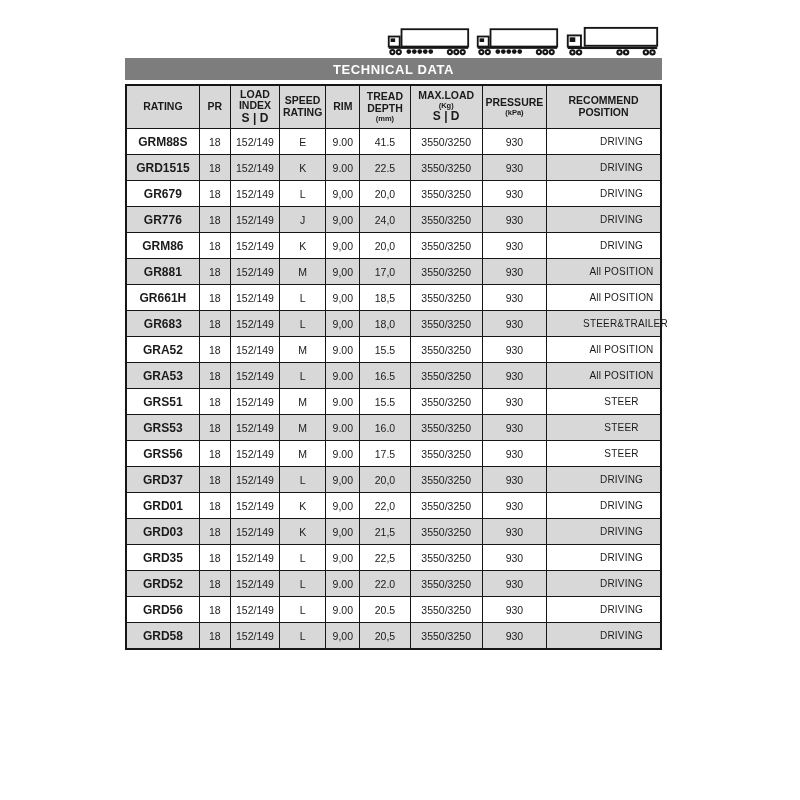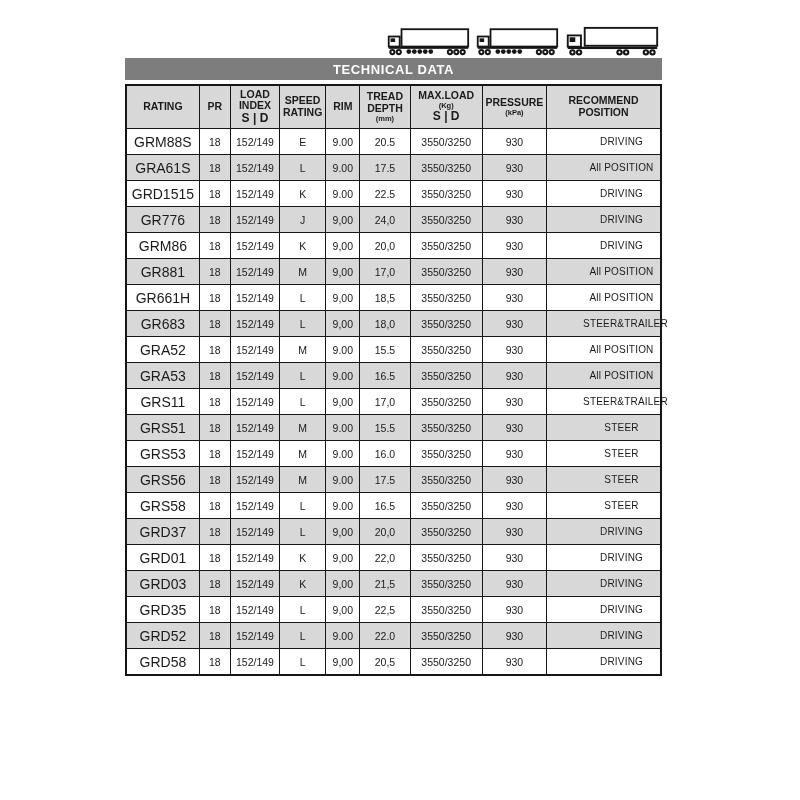--- a/index.html
+++ b/index.html
@@ -24,21 +24,21 @@
              border:2px solid #161616;}
   .tech th,.tech td{border:1.6px solid #161616;text-align:center;
              vertical-align:middle;padding:0;}
   .tech thead th{background:#d8d8d8;height:42px;font-size:10.5px;
              font-weight:bold;line-height:1.12;white-space:pre-line;}
   .h-label{display:block;white-space:pre-line;}
   .h-sub{display:block;font-size:7.5px;font-weight:bold;line-height:1.1;}
   .h-sub.sd{font-size:12px;}
   .tech tbody td{height:25px;font-size:10.5px;background:#fff;}
   .tech tbody tr:nth-child(even) td{background:#d8d8d8;}
-  .tech tbody td.c0{font-weight:normal;font-size:14px;}
+  .tech tbody td.c0{font-weight:bold;font-size:12px;}
   .tech tbody td.c8{font-size:10px;letter-spacing:.2px;padding-left:36px;}
 </style>
 </head>
 <body>
 
 <div class="page">
 
   <div class="trucks">
     <svg width="84" height="32" viewBox="0 0 92 34">
       <rect x="17" y="3" width="73" height="19" fill="#fff" stroke="#161616" stroke-width="2"></rect>
@@ -135,230 +135,219 @@
 POSITION</span></th>
         </tr>
     </thead>
     <tbody id="table-body">
         <tr>
           <td class="c0">GRM88S</td>
           <td class="c1">18</td>
           <td class="c2">152/149</td>
           <td class="c3">E</td>
           <td class="c4">9.00</td>
+          <td class="c5">41.5</td>
+          <td class="c6">3550/3250</td>
+          <td class="c7">930</td>
+          <td class="c8">DRIVING</td>
+        </tr>
+        <tr>
+          <td class="c0">GRD1515</td>
+          <td class="c1">18</td>
+          <td class="c2">152/149</td>
+          <td class="c3">K</td>
+          <td class="c4">9.00</td>
+          <td class="c5">22.5</td>
+          <td class="c6">3550/3250</td>
+          <td class="c7">930</td>
+          <td class="c8">DRIVING</td>
+        </tr>
+        <tr>
+          <td class="c0">GR679</td>
+          <td class="c1">18</td>
+          <td class="c2">152/149</td>
+          <td class="c3">L</td>
+          <td class="c4">9,00</td>
+          <td class="c5">20,0</td>
+          <td class="c6">3550/3250</td>
+          <td class="c7">930</td>
+          <td class="c8">DRIVING</td>
+        </tr>
+        <tr>
+          <td class="c0">GR776</td>
+          <td class="c1">18</td>
+          <td class="c2">152/149</td>
+          <td class="c3">J</td>
+          <td class="c4">9,00</td>
+          <td class="c5">24,0</td>
+          <td class="c6">3550/3250</td>
+          <td class="c7">930</td>
+          <td class="c8">DRIVING</td>
+        </tr>
+        <tr>
+          <td class="c0">GRM86</td>
+          <td class="c1">18</td>
+          <td class="c2">152/149</td>
+          <td class="c3">K</td>
+          <td class="c4">9,00</td>
+          <td class="c5">20,0</td>
+          <td class="c6">3550/3250</td>
+          <td class="c7">930</td>
+          <td class="c8">DRIVING</td>
+        </tr>
+        <tr>
+          <td class="c0">GR881</td>
+          <td class="c1">18</td>
+          <td class="c2">152/149</td>
+          <td class="c3">M</td>
+          <td class="c4">9,00</td>
+          <td class="c5">17,0</td>
+          <td class="c6">3550/3250</td>
+          <td class="c7">930</td>
+          <td class="c8">All POSITION</td>
+        </tr>
+        <tr>
+          <td class="c0">GR661H</td>
+          <td class="c1">18</td>
+          <td class="c2">152/149</td>
+          <td class="c3">L</td>
+          <td class="c4">9,00</td>
+          <td class="c5">18,5</td>
+          <td class="c6">3550/3250</td>
+          <td class="c7">930</td>
+          <td class="c8">All POSITION</td>
+        </tr>
+        <tr>
+          <td class="c0">GR683</td>
+          <td class="c1">18</td>
+          <td class="c2">152/149</td>
+          <td class="c3">L</td>
+          <td class="c4">9,00</td>
+          <td class="c5">18,0</td>
+          <td class="c6">3550/3250</td>
+          <td class="c7">930</td>
+          <td class="c8">STEER&amp;TRAILER</td>
+        </tr>
+        <tr>
+          <td class="c0">GRA52</td>
+          <td class="c1">18</td>
+          <td class="c2">152/149</td>
+          <td class="c3">M</td>
+          <td class="c4">9.00</td>
+          <td class="c5">15.5</td>
+          <td class="c6">3550/3250</td>
+          <td class="c7">930</td>
+          <td class="c8">All POSITION</td>
+        </tr>
+        <tr>
+          <td class="c0">GRA53</td>
+          <td class="c1">18</td>
+          <td class="c2">152/149</td>
+          <td class="c3">L</td>
+          <td class="c4">9.00</td>
+          <td class="c5">16.5</td>
+          <td class="c6">3550/3250</td>
+          <td class="c7">930</td>
+          <td class="c8">All POSITION</td>
+        </tr>
+        <tr>
+          <td class="c0">GRS51</td>
+          <td class="c1">18</td>
+          <td class="c2">152/149</td>
+          <td class="c3">M</td>
+          <td class="c4">9.00</td>
+          <td class="c5">15.5</td>
+          <td class="c6">3550/3250</td>
+          <td class="c7">930</td>
+          <td class="c8">STEER</td>
+        </tr>
+        <tr>
+          <td class="c0">GRS53</td>
+          <td class="c1">18</td>
+          <td class="c2">152/149</td>
+          <td class="c3">M</td>
+          <td class="c4">9.00</td>
+          <td class="c5">16.0</td>
+          <td class="c6">3550/3250</td>
+          <td class="c7">930</td>
+          <td class="c8">STEER</td>
+        </tr>
+        <tr>
+          <td class="c0">GRS56</td>
+          <td class="c1">18</td>
+          <td class="c2">152/149</td>
+          <td class="c3">M</td>
+          <td class="c4">9.00</td>
+          <td class="c5">17.5</td>
+          <td class="c6">3550/3250</td>
+          <td class="c7">930</td>
+          <td class="c8">STEER</td>
+        </tr>
+        <tr>
+          <td class="c0">GRD37</td>
+          <td class="c1">18</td>
+          <td class="c2">152/149</td>
+          <td class="c3">L</td>
+          <td class="c4">9,00</td>
+          <td class="c5">20,0</td>
+          <td class="c6">3550/3250</td>
+          <td class="c7">930</td>
+          <td class="c8">DRIVING</td>
+        </tr>
+        <tr>
+          <td class="c0">GRD01</td>
+          <td class="c1">18</td>
+          <td class="c2">152/149</td>
+          <td class="c3">K</td>
+          <td class="c4">9,00</td>
+          <td class="c5">22,0</td>
+          <td class="c6">3550/3250</td>
+          <td class="c7">930</td>
+          <td class="c8">DRIVING</td>
+        </tr>
+        <tr>
+          <td class="c0">GRD03</td>
+          <td class="c1">18</td>
+          <td class="c2">152/149</td>
+          <td class="c3">K</td>
+          <td class="c4">9,00</td>
+          <td class="c5">21,5</td>
+          <td class="c6">3550/3250</td>
+          <td class="c7">930</td>
+          <td class="c8">DRIVING</td>
+        </tr>
+        <tr>
+          <td class="c0">GRD35</td>
+          <td class="c1">18</td>
+          <td class="c2">152/149</td>
+          <td class="c3">L</td>
+          <td class="c4">9,00</td>
+          <td class="c5">22,5</td>
+          <td class="c6">3550/3250</td>
+          <td class="c7">930</td>
+          <td class="c8">DRIVING</td>
+        </tr>
+        <tr>
+          <td class="c0">GRD52</td>
+          <td class="c1">18</td>
+          <td class="c2">152/149</td>
+          <td class="c3">L</td>
+          <td class="c4">9.00</td>
+          <td class="c5">22.0</td>
+          <td class="c6">3550/3250</td>
+          <td class="c7">930</td>
+          <td class="c8">DRIVING</td>
+        </tr>
+        <tr>
+          <td class="c0">GRD56</td>
+          <td class="c1">18</td>
+          <td class="c2">152/149</td>
+          <td class="c3">L</td>
+          <td class="c4">9.00</td>
           <td class="c5">20.5</td>
-          <td class="c6">3550/3250</td>
-          <td class="c7">930</td>
-          <td class="c8">DRIVING</td>
-        </tr>
-        <tr>
-          <td class="c0">GRA61S</td>
-          <td class="c1">18</td>
-          <td class="c2">152/149</td>
-          <td class="c3">L</td>
-          <td class="c4">9.00</td>
-          <td class="c5">17.5</td>
-          <td class="c6">3550/3250</td>
-          <td class="c7">930</td>
-          <td class="c8">All POSITION</td>
-        </tr>
-        <tr>
-          <td class="c0">GRD1515</td>
-          <td class="c1">18</td>
-          <td class="c2">152/149</td>
-          <td class="c3">K</td>
-          <td class="c4">9.00</td>
-          <td class="c5">22.5</td>
-          <td class="c6">3550/3250</td>
-          <td class="c7">930</td>
-          <td class="c8">DRIVING</td>
-        </tr>
-        <tr>
-          <td class="c0">GR776</td>
-          <td class="c1">18</td>
-          <td class="c2">152/149</td>
-          <td class="c3">J</td>
-          <td class="c4">9,00</td>
-          <td class="c5">24,0</td>
-          <td class="c6">3550/3250</td>
-          <td class="c7">930</td>
-          <td class="c8">DRIVING</td>
-        </tr>
-        <tr>
-          <td class="c0">GRM86</td>
-          <td class="c1">18</td>
-          <td class="c2">152/149</td>
-          <td class="c3">K</td>
-          <td class="c4">9,00</td>
-          <td class="c5">20,0</td>
-          <td class="c6">3550/3250</td>
-          <td class="c7">930</td>
-          <td class="c8">DRIVING</td>
-        </tr>
-        <tr>
-          <td class="c0">GR881</td>
-          <td class="c1">18</td>
-          <td class="c2">152/149</td>
-          <td class="c3">M</td>
-          <td class="c4">9,00</td>
-          <td class="c5">17,0</td>
-          <td class="c6">3550/3250</td>
-          <td class="c7">930</td>
-          <td class="c8">All POSITION</td>
-        </tr>
-        <tr>
-          <td class="c0">GR661H</td>
-          <td class="c1">18</td>
-          <td class="c2">152/149</td>
-          <td class="c3">L</td>
-          <td class="c4">9,00</td>
-          <td class="c5">18,5</td>
-          <td class="c6">3550/3250</td>
-          <td class="c7">930</td>
-          <td class="c8">All POSITION</td>
-        </tr>
-        <tr>
-          <td class="c0">GR683</td>
-          <td class="c1">18</td>
-          <td class="c2">152/149</td>
-          <td class="c3">L</td>
-          <td class="c4">9,00</td>
-          <td class="c5">18,0</td>
-          <td class="c6">3550/3250</td>
-          <td class="c7">930</td>
-          <td class="c8">STEER&amp;TRAILER</td>
-        </tr>
-        <tr>
-          <td class="c0">GRA52</td>
-          <td class="c1">18</td>
-          <td class="c2">152/149</td>
-          <td class="c3">M</td>
-          <td class="c4">9.00</td>
-          <td class="c5">15.5</td>
-          <td class="c6">3550/3250</td>
-          <td class="c7">930</td>
-          <td class="c8">All POSITION</td>
-        </tr>
-        <tr>
-          <td class="c0">GRA53</td>
-          <td class="c1">18</td>
-          <td class="c2">152/149</td>
-          <td class="c3">L</td>
-          <td class="c4">9.00</td>
-          <td class="c5">16.5</td>
-          <td class="c6">3550/3250</td>
-          <td class="c7">930</td>
-          <td class="c8">All POSITION</td>
-        </tr>
-        <tr>
-          <td class="c0">GRS11</td>
-          <td class="c1">18</td>
-          <td class="c2">152/149</td>
-          <td class="c3">L</td>
-          <td class="c4">9,00</td>
-          <td class="c5">17,0</td>
-          <td class="c6">3550/3250</td>
-          <td class="c7">930</td>
-          <td class="c8">STEER&amp;TRAILER</td>
-        </tr>
-        <tr>
-          <td class="c0">GRS51</td>
-          <td class="c1">18</td>
-          <td class="c2">152/149</td>
-          <td class="c3">M</td>
-          <td class="c4">9.00</td>
-          <td class="c5">15.5</td>
-          <td class="c6">3550/3250</td>
-          <td class="c7">930</td>
-          <td class="c8">STEER</td>
-        </tr>
-        <tr>
-          <td class="c0">GRS53</td>
-          <td class="c1">18</td>
-          <td class="c2">152/149</td>
-          <td class="c3">M</td>
-          <td class="c4">9.00</td>
-          <td class="c5">16.0</td>
-          <td class="c6">3550/3250</td>
-          <td class="c7">930</td>
-          <td class="c8">STEER</td>
-        </tr>
-        <tr>
-          <td class="c0">GRS56</td>
-          <td class="c1">18</td>
-          <td class="c2">152/149</td>
-          <td class="c3">M</td>
-          <td class="c4">9.00</td>
-          <td class="c5">17.5</td>
-          <td class="c6">3550/3250</td>
-          <td class="c7">930</td>
-          <td class="c8">STEER</td>
-        </tr>
-        <tr>
-          <td class="c0">GRS58</td>
-          <td class="c1">18</td>
-          <td class="c2">152/149</td>
-          <td class="c3">L</td>
-          <td class="c4">9.00</td>
-          <td class="c5">16.5</td>
-          <td class="c6">3550/3250</td>
-          <td class="c7">930</td>
-          <td class="c8">STEER</td>
-        </tr>
-        <tr>
-          <td class="c0">GRD37</td>
-          <td class="c1">18</td>
-          <td class="c2">152/149</td>
-          <td class="c3">L</td>
-          <td class="c4">9,00</td>
-          <td class="c5">20,0</td>
-          <td class="c6">3550/3250</td>
-          <td class="c7">930</td>
-          <td class="c8">DRIVING</td>
-        </tr>
-        <tr>
-          <td class="c0">GRD01</td>
-          <td class="c1">18</td>
-          <td class="c2">152/149</td>
-          <td class="c3">K</td>
-          <td class="c4">9,00</td>
-          <td class="c5">22,0</td>
-          <td class="c6">3550/3250</td>
-          <td class="c7">930</td>
-          <td class="c8">DRIVING</td>
-        </tr>
-        <tr>
-          <td class="c0">GRD03</td>
-          <td class="c1">18</td>
-          <td class="c2">152/149</td>
-          <td class="c3">K</td>
-          <td class="c4">9,00</td>
-          <td class="c5">21,5</td>
-          <td class="c6">3550/3250</td>
-          <td class="c7">930</td>
-          <td class="c8">DRIVING</td>
-        </tr>
-        <tr>
-          <td class="c0">GRD35</td>
-          <td class="c1">18</td>
-          <td class="c2">152/149</td>
-          <td class="c3">L</td>
-          <td class="c4">9,00</td>
-          <td class="c5">22,5</td>
-          <td class="c6">3550/3250</td>
-          <td class="c7">930</td>
-          <td class="c8">DRIVING</td>
-        </tr>
-        <tr>
-          <td class="c0">GRD52</td>
-          <td class="c1">18</td>
-          <td class="c2">152/149</td>
-          <td class="c3">L</td>
-          <td class="c4">9.00</td>
-          <td class="c5">22.0</td>
           <td class="c6">3550/3250</td>
           <td class="c7">930</td>
           <td class="c8">DRIVING</td>
         </tr>
         <tr>
           <td class="c0">GRD58</td>
           <td class="c1">18</td>
           <td class="c2">152/149</td>
           <td class="c3">L</td>
           <td class="c4">9,00</td>

